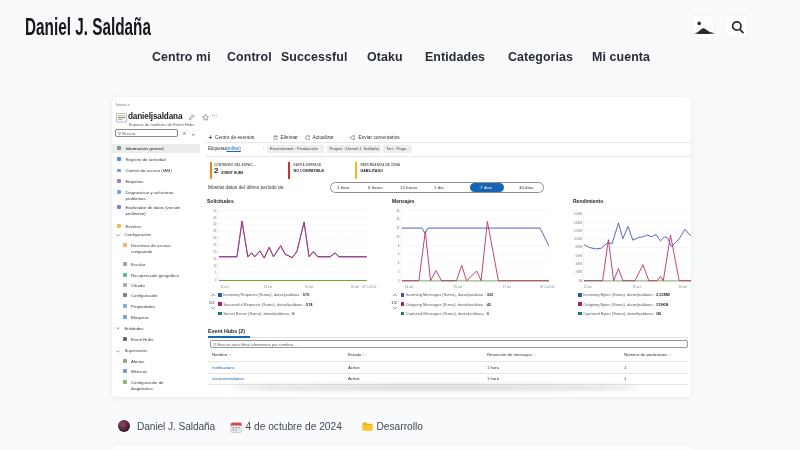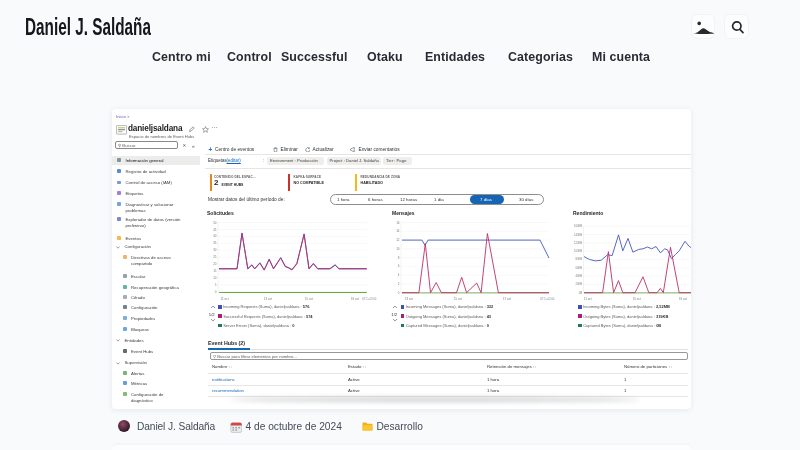--- a/index.html
+++ b/index.html
@@ -4,21 +4,21 @@
 <style>
   * { margin:0; padding:0; box-sizing:border-box; }
   svg { display:block; }
   html,body { width:800px; height:450px; }
   body { font-family:"Liberation Sans", sans-serif; background:#f8fafc; }
   #page { position:relative; width:800px; height:450px; overflow:hidden; }
   .abs { position:absolute; }
   .navi { top:50px; font-weight:700; font-size:12.4px; color:#272c33; letter-spacing:0.1px; white-space:nowrap; }
   .iconbtn { position:absolute; width:24px; height:25px; background:#fdfdfe; border:1px solid #f1f3f6; border-radius:6px; }
   
-  #card { position:absolute; left:112px; top:109px; width:579px; height:300px; background:#fff; border-radius:4px; box-shadow:0 1px 6px rgba(20,30,50,0.08); }
+  #card { position:absolute; left:112px; top:97px; width:579px; height:300px; background:#fff; border-radius:4px; box-shadow:0 1px 6px rgba(20,30,50,0.08); }
   .t { position:absolute; white-space:nowrap; color:#323130; }
   .gray { color:#605e5c; }
   .hline { position:absolute; height:1px; background:#e8e6e4; }
   .pill { position:absolute; height:8px; background:#efeeec; border-radius:2px; font-size:4.2px; color:#44433f; line-height:8px; padding:0 3px; white-space:nowrap; }
   .sideitem { position:absolute; font-size:4.3px; color:#3b3a39; white-space:nowrap; line-height:5.5px; }
   .sideicon { position:absolute; width:3.7px; height:3.7px; border-radius:0.9px; opacity:0.8; }
   .leg { position:absolute; font-size:4px; color:#5c5b5a; white-space:nowrap; }
   .legsq { display:inline-block; width:3.6px; height:3.6px; margin-right:1.6px; vertical-align:-0.4px; }
 </style>
 </head>

